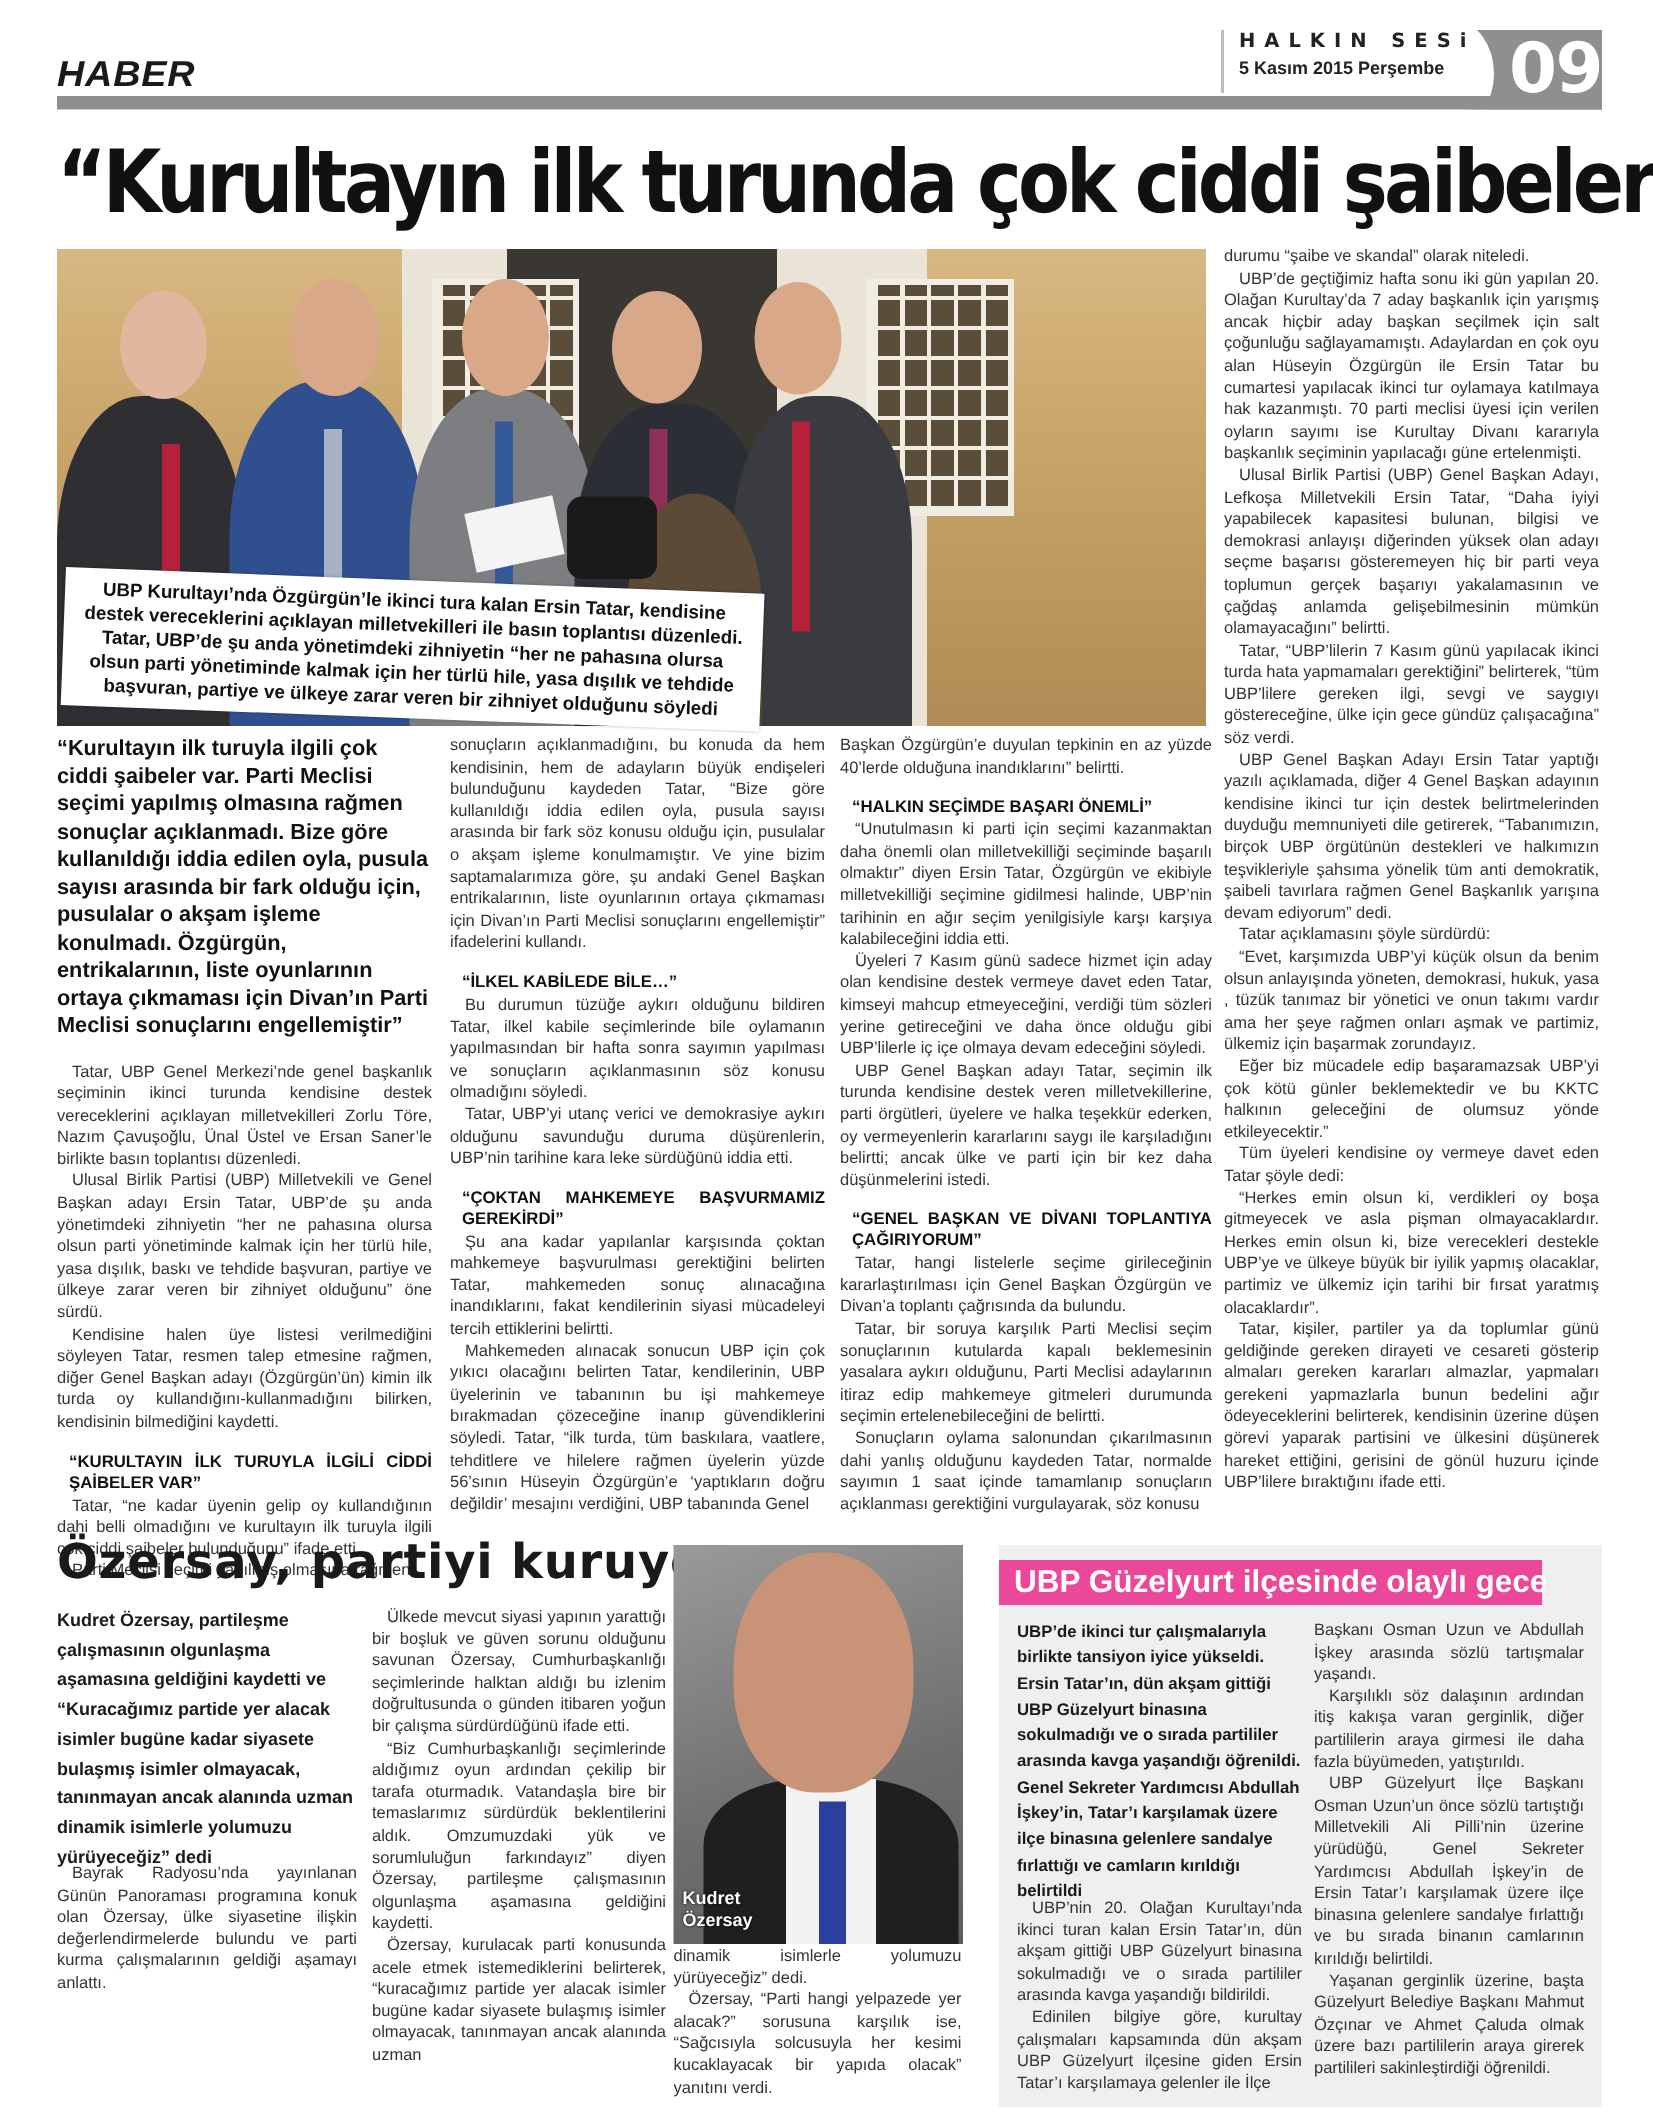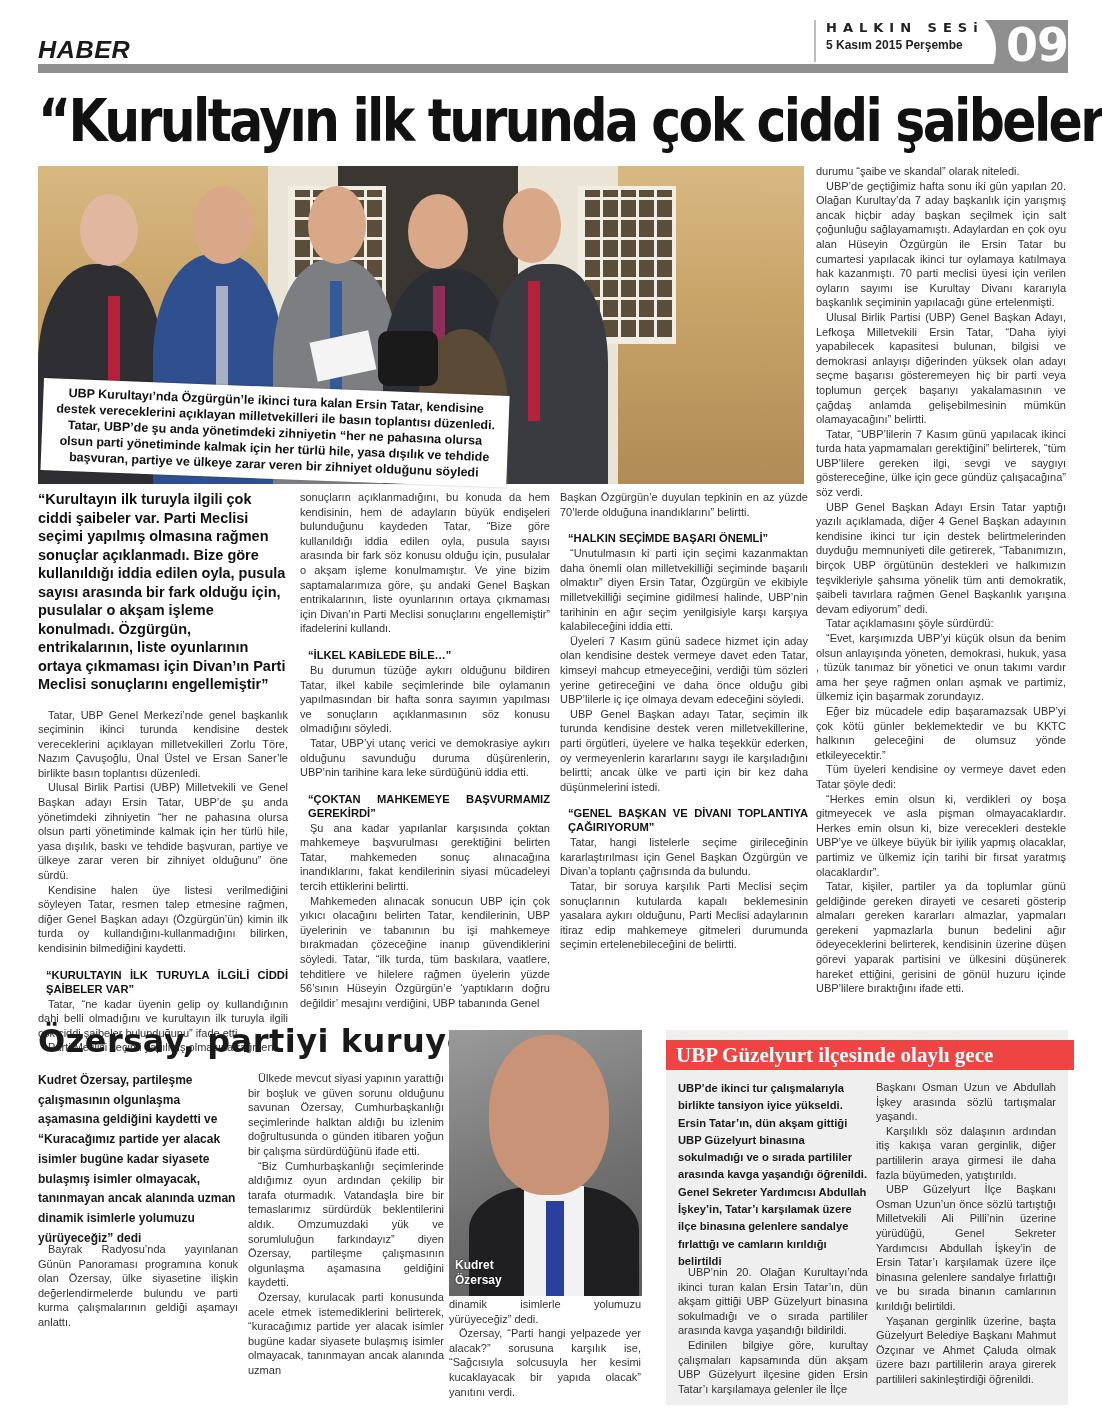--- a/index.html
+++ b/index.html
@@ -44,21 +44,21 @@
   
   .oz-title { left:38px; top:1022px; font-family:"DejaVu Sans", sans-serif; font-weight:bold; font-size:32px; color:#1a1a1a; letter-spacing:0.5px; }
   .oz-lead { left:38px; top:1071px; width:200px; font-weight:bold; font-size:12px; line-height:19.7px; color:#1a1a1a; }
   .oz-c1 { left:38px; top:1242px; width:200px; }
   .oz-c2 { left:248px; top:1071px; width:196px; }
   .oz-photo { left:449px; top:1030px; width:193px; height:266px; overflow:hidden; background:linear-gradient(160deg,#9a9a9a 0%,#6e6e6e 60%,#5d5d5d 100%); }
   .oz-photo-caption { position:absolute; left:6px; bottom:8px; color:#fff; font-weight:bold; font-size:12px; line-height:15px; text-shadow:0 0 2px #000; }
   .oz-c3 { left:449px; top:1297px; width:192px; }
 
   .guz-box { left:666px; top:1030px; width:402px; height:375px; background:#efefef; }
-  .guz-title { left:666px; top:1040px; width:408px; height:30px; background:#ef4444; color:#fff; font-family:Liberation Serif, serif; font-weight:bold; font-size:21px; line-height:30px; padding-left:10px; box-sizing:border-box; white-space:nowrap; }
+  .guz-title { left:666px; top:1040px; width:362px; height:30px; background:#ec4899; color:#fff; font-family:Liberation Sans, sans-serif; font-weight:bold; font-size:21px; line-height:30px; padding-left:10px; box-sizing:border-box; white-space:nowrap; }
   .guz-lead { left:678px; top:1080px; width:190px; font-weight:bold; font-size:11.2px; line-height:17.3px; color:#1a1a1a; }
   .guz-c1 { left:678px; top:1265px; width:190px; }
   .guz-c2 { left:876px; top:1080px; width:180px; }
 </style>
 </head>
 <body>
 
 <div class="abs section-label">HABER</div>
 <div class="abs masthead">
   <div class="masthead-name">HALKIN SESi</div>
@@ -112,28 +112,29 @@
   <p style="text-indent:0;">sonuçların açıklanmadığını, bu konuda da hem kendisinin, hem de adayların büyük endişeleri bulunduğunu kaydeden Tatar, “Bize göre kullanıldığı iddia edilen oyla, pusula sayısı arasında bir fark söz konusu olduğu için, pusulalar o akşam işleme konulmamıştır. Ve yine bizim saptamalarımıza göre, şu andaki Genel Başkan entrikalarının, liste oyunlarının ortaya çıkmaması için Divan’ın Parti Meclisi sonuçlarını engellemiştir” ifadelerini kullandı.</p>
   <h4>“İLKEL KABİLEDE BİLE…”</h4>
   <p>Bu durumun tüzüğe aykırı olduğunu bildiren Tatar, ilkel kabile seçimlerinde bile oylamanın yapılmasından bir hafta sonra sayımın yapılması ve sonuçların açıklanmasının söz konusu olmadığını söyledi.</p>
   <p>Tatar, UBP’yi utanç verici ve demokrasiye aykırı olduğunu savunduğu duruma düşürenlerin, UBP’nin tarihine kara leke sürdüğünü iddia etti.</p>
   <h4>“ÇOKTAN MAHKEMEYE BAŞVURMAMIZ GEREKİRDİ”</h4>
   <p>Şu ana kadar yapılanlar karşısında çoktan mahkemeye başvurulması gerektiğini belirten Tatar, mahkemeden sonuç alınacağına inandıklarını, fakat kendilerinin siyasi mücadeleyi tercih ettiklerini belirtti.</p>
   <p>Mahkemeden alınacak sonucun UBP için çok yıkıcı olacağını belirten Tatar, kendilerinin, UBP üyelerinin ve tabanının bu işi mahkemeye bırakmadan çözeceğine inanıp güvendiklerini söyledi. Tatar, “ilk turda, tüm baskılara, vaatlere, tehditlere ve hilelere rağmen üyelerin yüzde 56’sının Hüseyin Özgürgün’e ‘yaptıkların doğru değildir’ mesajını verdiğini, UBP tabanında Genel</p>
 </div>
 
 <div class="abs col c3">
-  <p style="text-indent:0;">Başkan Özgürgün’e duyulan tepkinin en az yüzde 70’lerde olduğuna inandıklarını” belirtti.</p>
+  <p style="text-indent:0;">Başkan Özgürgün’e duyulan tepkinin en az yüzde 40’lerde olduğuna inandıklarını” belirtti.</p>
   <h4>“HALKIN SEÇİMDE BAŞARI ÖNEMLİ”</h4>
   <p>“Unutulmasın ki parti için seçimi kazanmaktan daha önemli olan milletvekilliği seçiminde başarılı olmaktır” diyen Ersin Tatar, Özgürgün ve ekibiyle milletvekilliği seçimine gidilmesi halinde, UBP’nin tarihinin en ağır seçim yenilgisiyle karşı karşıya kalabileceğini iddia etti.</p>
   <p>Üyeleri 7 Kasım günü sadece hizmet için aday olan kendisine destek vermeye davet eden Tatar, kimseyi mahcup etmeyeceğini, verdiği tüm sözleri yerine getireceğini ve daha önce olduğu gibi UBP’lilerle iç içe olmaya devam edeceğini söyledi.</p>
   <p>UBP Genel Başkan adayı Tatar, seçimin ilk turunda kendisine destek veren milletvekillerine, parti örgütleri, üyelere ve halka teşekkür ederken, oy vermeyenlerin kararlarını saygı ile karşıladığını belirtti; ancak ülke ve parti için bir kez daha düşünmelerini istedi.</p>
   <h4>“GENEL BAŞKAN VE DİVANI TOPLANTIYA ÇAĞIRIYORUM”</h4>
   <p>Tatar, hangi listelerle seçime girileceğinin kararlaştırılması için Genel Başkan Özgürgün ve Divan’a toplantı çağrısında da bulundu.</p>
   <p>Tatar, bir soruya karşılık Parti Meclisi seçim sonuçlarının kutularda kapalı beklemesinin yasalara aykırı olduğunu, Parti Meclisi adaylarının itiraz edip mahkemeye gitmeleri durumunda seçimin ertelenebileceğini de belirtti.</p>
+  <p>Sonuçların oylama salonundan çıkarılmasının dahi yanlış olduğunu kaydeden Tatar, normalde sayımın 1 saat içinde tamamlanıp sonuçların açıklanması gerektiğini vurgulayarak, söz konusu</p>
 </div>
 
 <div class="abs col right-col">
   <p style="text-indent:0;">durumu “şaibe ve skandal” olarak niteledi.</p>
   <p>UBP’de geçtiğimiz hafta sonu iki gün yapılan 20. Olağan Kurultay’da 7 aday başkanlık için yarışmış ancak hiçbir aday başkan seçilmek için salt çoğunluğu sağlayamamıştı. Adaylardan en çok oyu alan Hüseyin Özgürgün ile Ersin Tatar bu cumartesi yapılacak ikinci tur oylamaya katılmaya hak kazanmıştı. 70 parti meclisi üyesi için verilen oyların sayımı ise Kurultay Divanı kararıyla başkanlık seçiminin yapılacağı güne ertelenmişti.</p>
   <p>Ulusal Birlik Partisi (UBP) Genel Başkan Adayı, Lefkoşa Milletvekili Ersin Tatar, “Daha iyiyi yapabilecek kapasitesi bulunan, bilgisi ve demokrasi anlayışı diğerinden yüksek olan adayı seçme başarısı gösteremeyen hiç bir parti veya toplumun gerçek başarıyı yakalamasının ve çağdaş anlamda gelişebilmesinin mümkün olamayacağını” belirtti.</p>
   <p>Tatar, “UBP’lilerin 7 Kasım günü yapılacak ikinci turda hata yapmamaları gerektiğini” belirterek, “tüm UBP’lilere gereken ilgi, sevgi ve saygıyı göstereceğine, ülke için gece gündüz çalışacağına” söz verdi.</p>
   <p>UBP Genel Başkan Adayı Ersin Tatar yaptığı yazılı açıklamada, diğer 4 Genel Başkan adayının kendisine ikinci tur için destek belirtmelerinden duyduğu memnuniyeti dile getirerek, “Tabanımızın, birçok UBP örgütünün destekleri ve halkımızın teşvikleriyle şahsıma yönelik tüm anti demokratik, şaibeli tavırlara rağmen Genel Başkanlık yarışına devam ediyorum” dedi.</p>
   <p>Tatar açıklamasını şöyle sürdürdü:</p>
   <p>“Evet, karşımızda UBP’yi küçük olsun da benim olsun anlayışında yöneten, demokrasi, hukuk, yasa , tüzük tanımaz bir yönetici ve onun takımı vardır ama her şeye rağmen onları aşmak ve partimiz, ülkemiz için başarmak zorundayız.</p>

